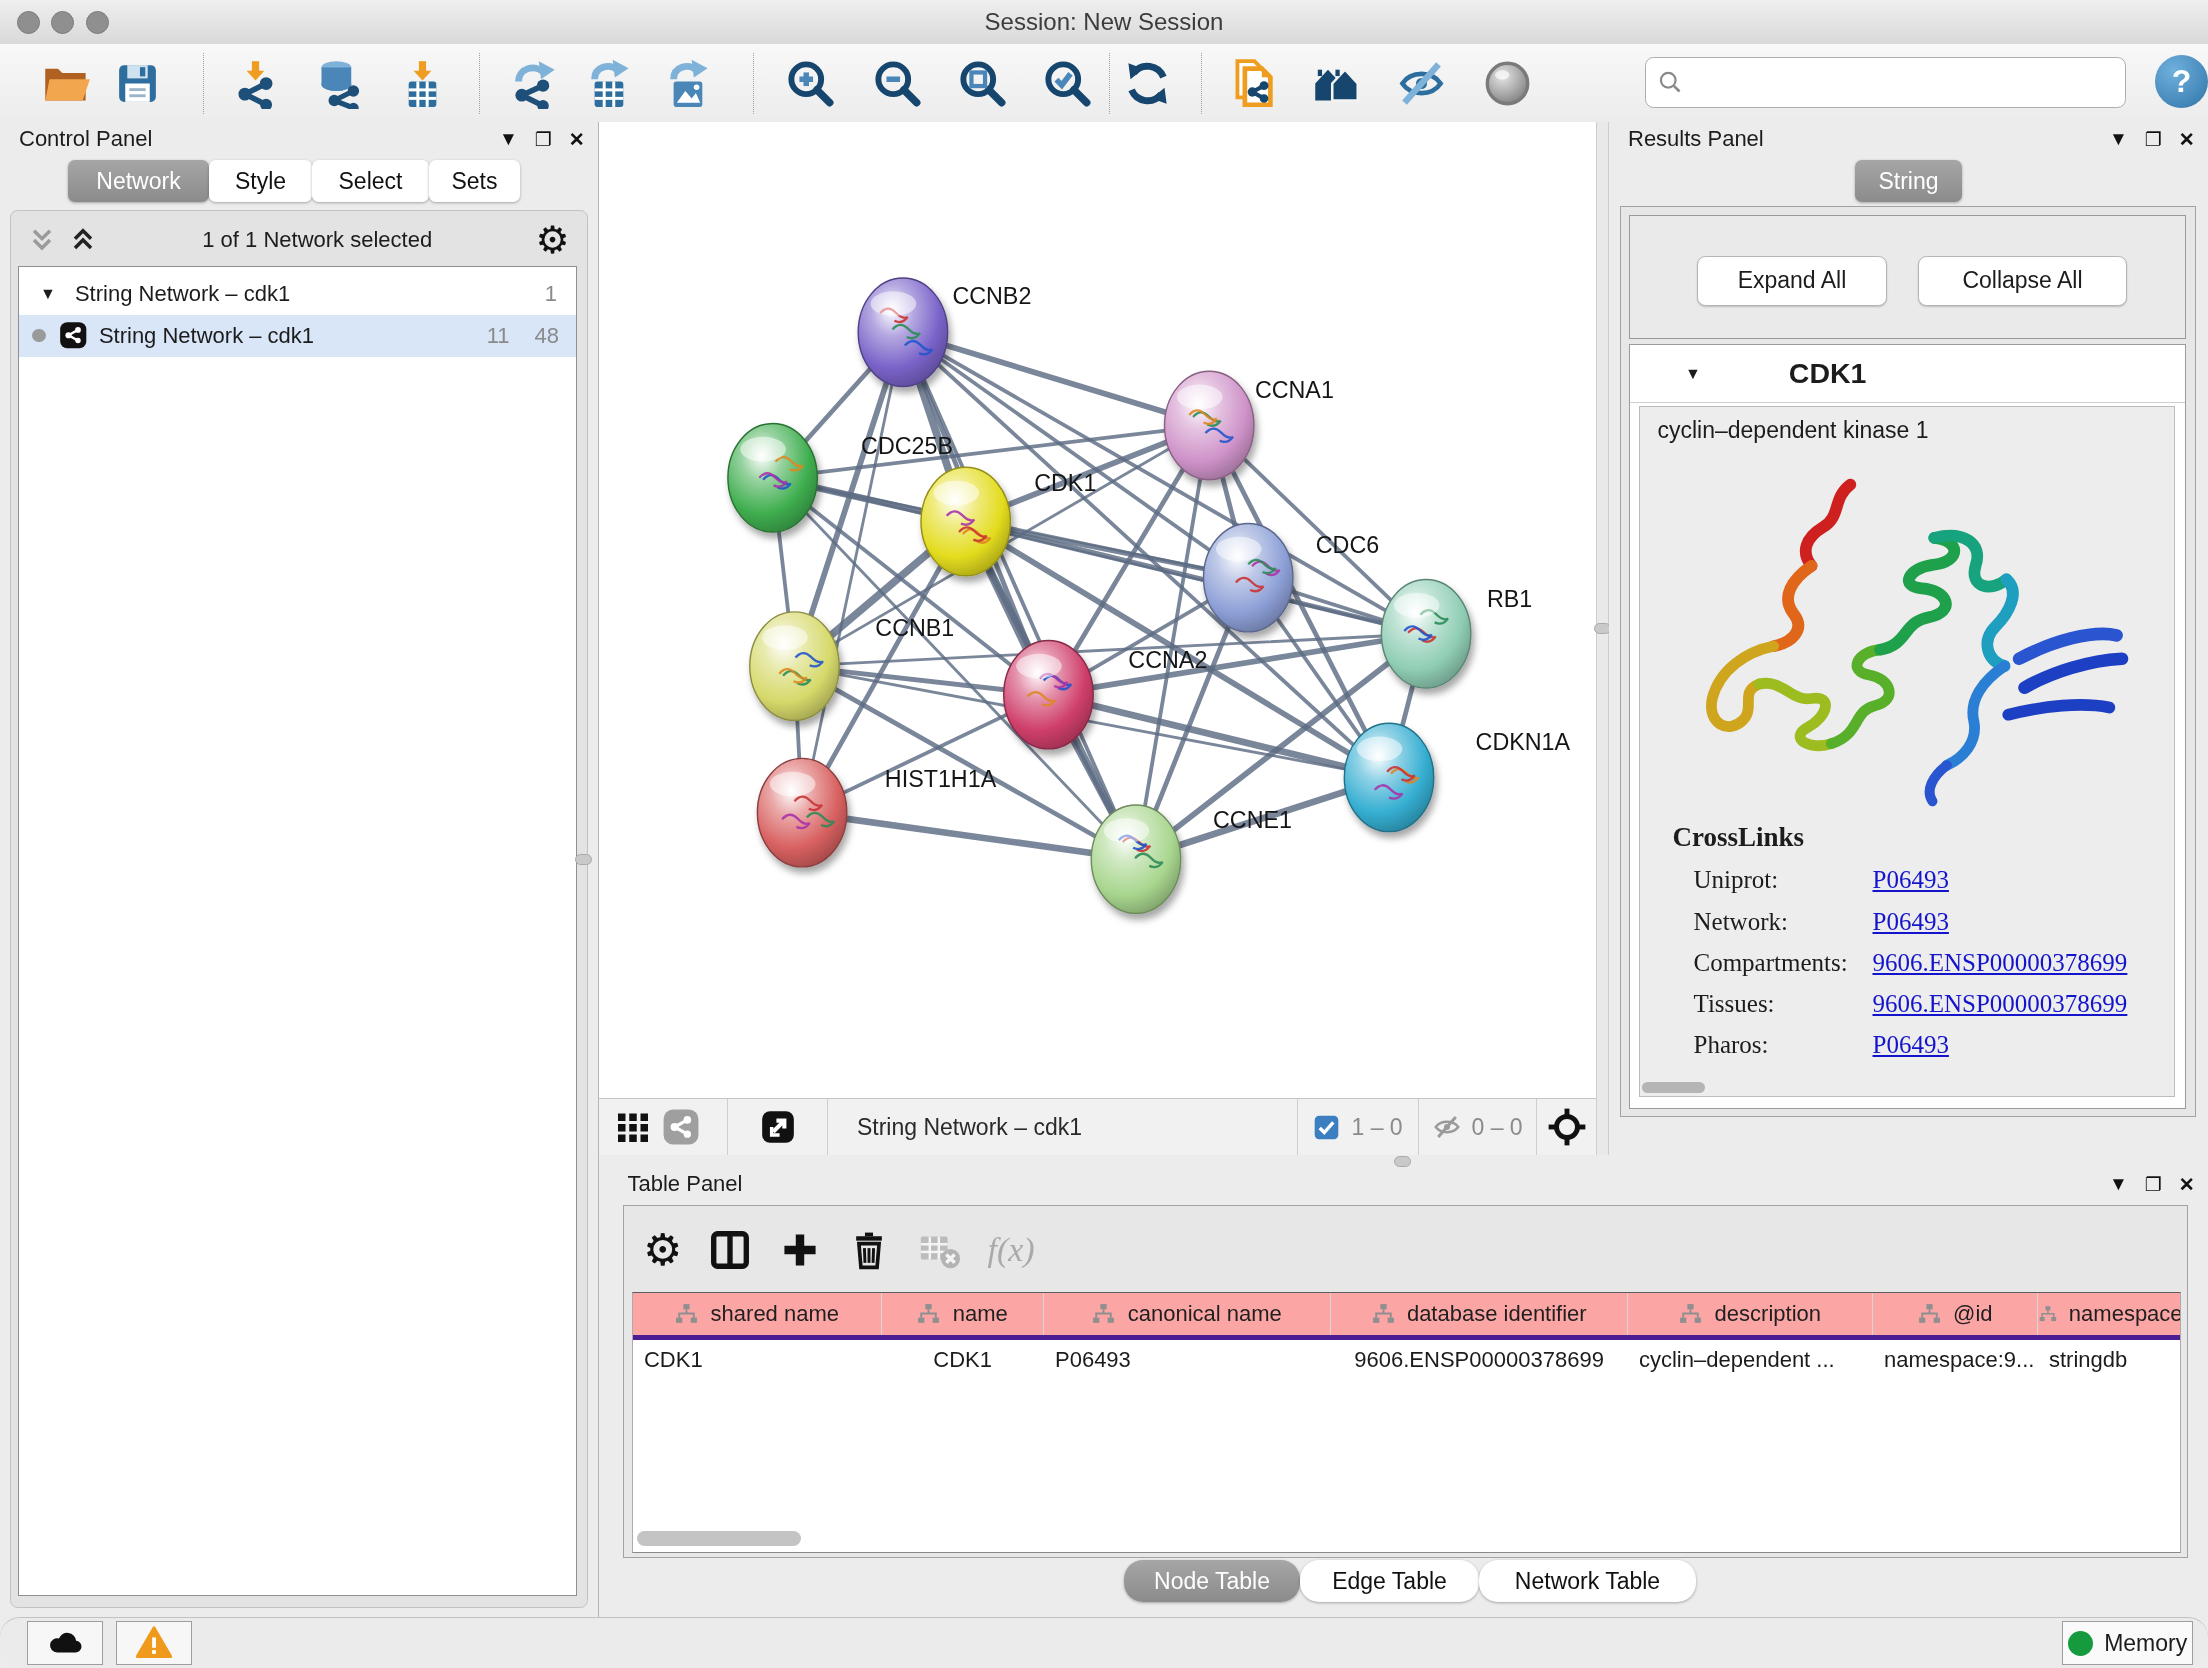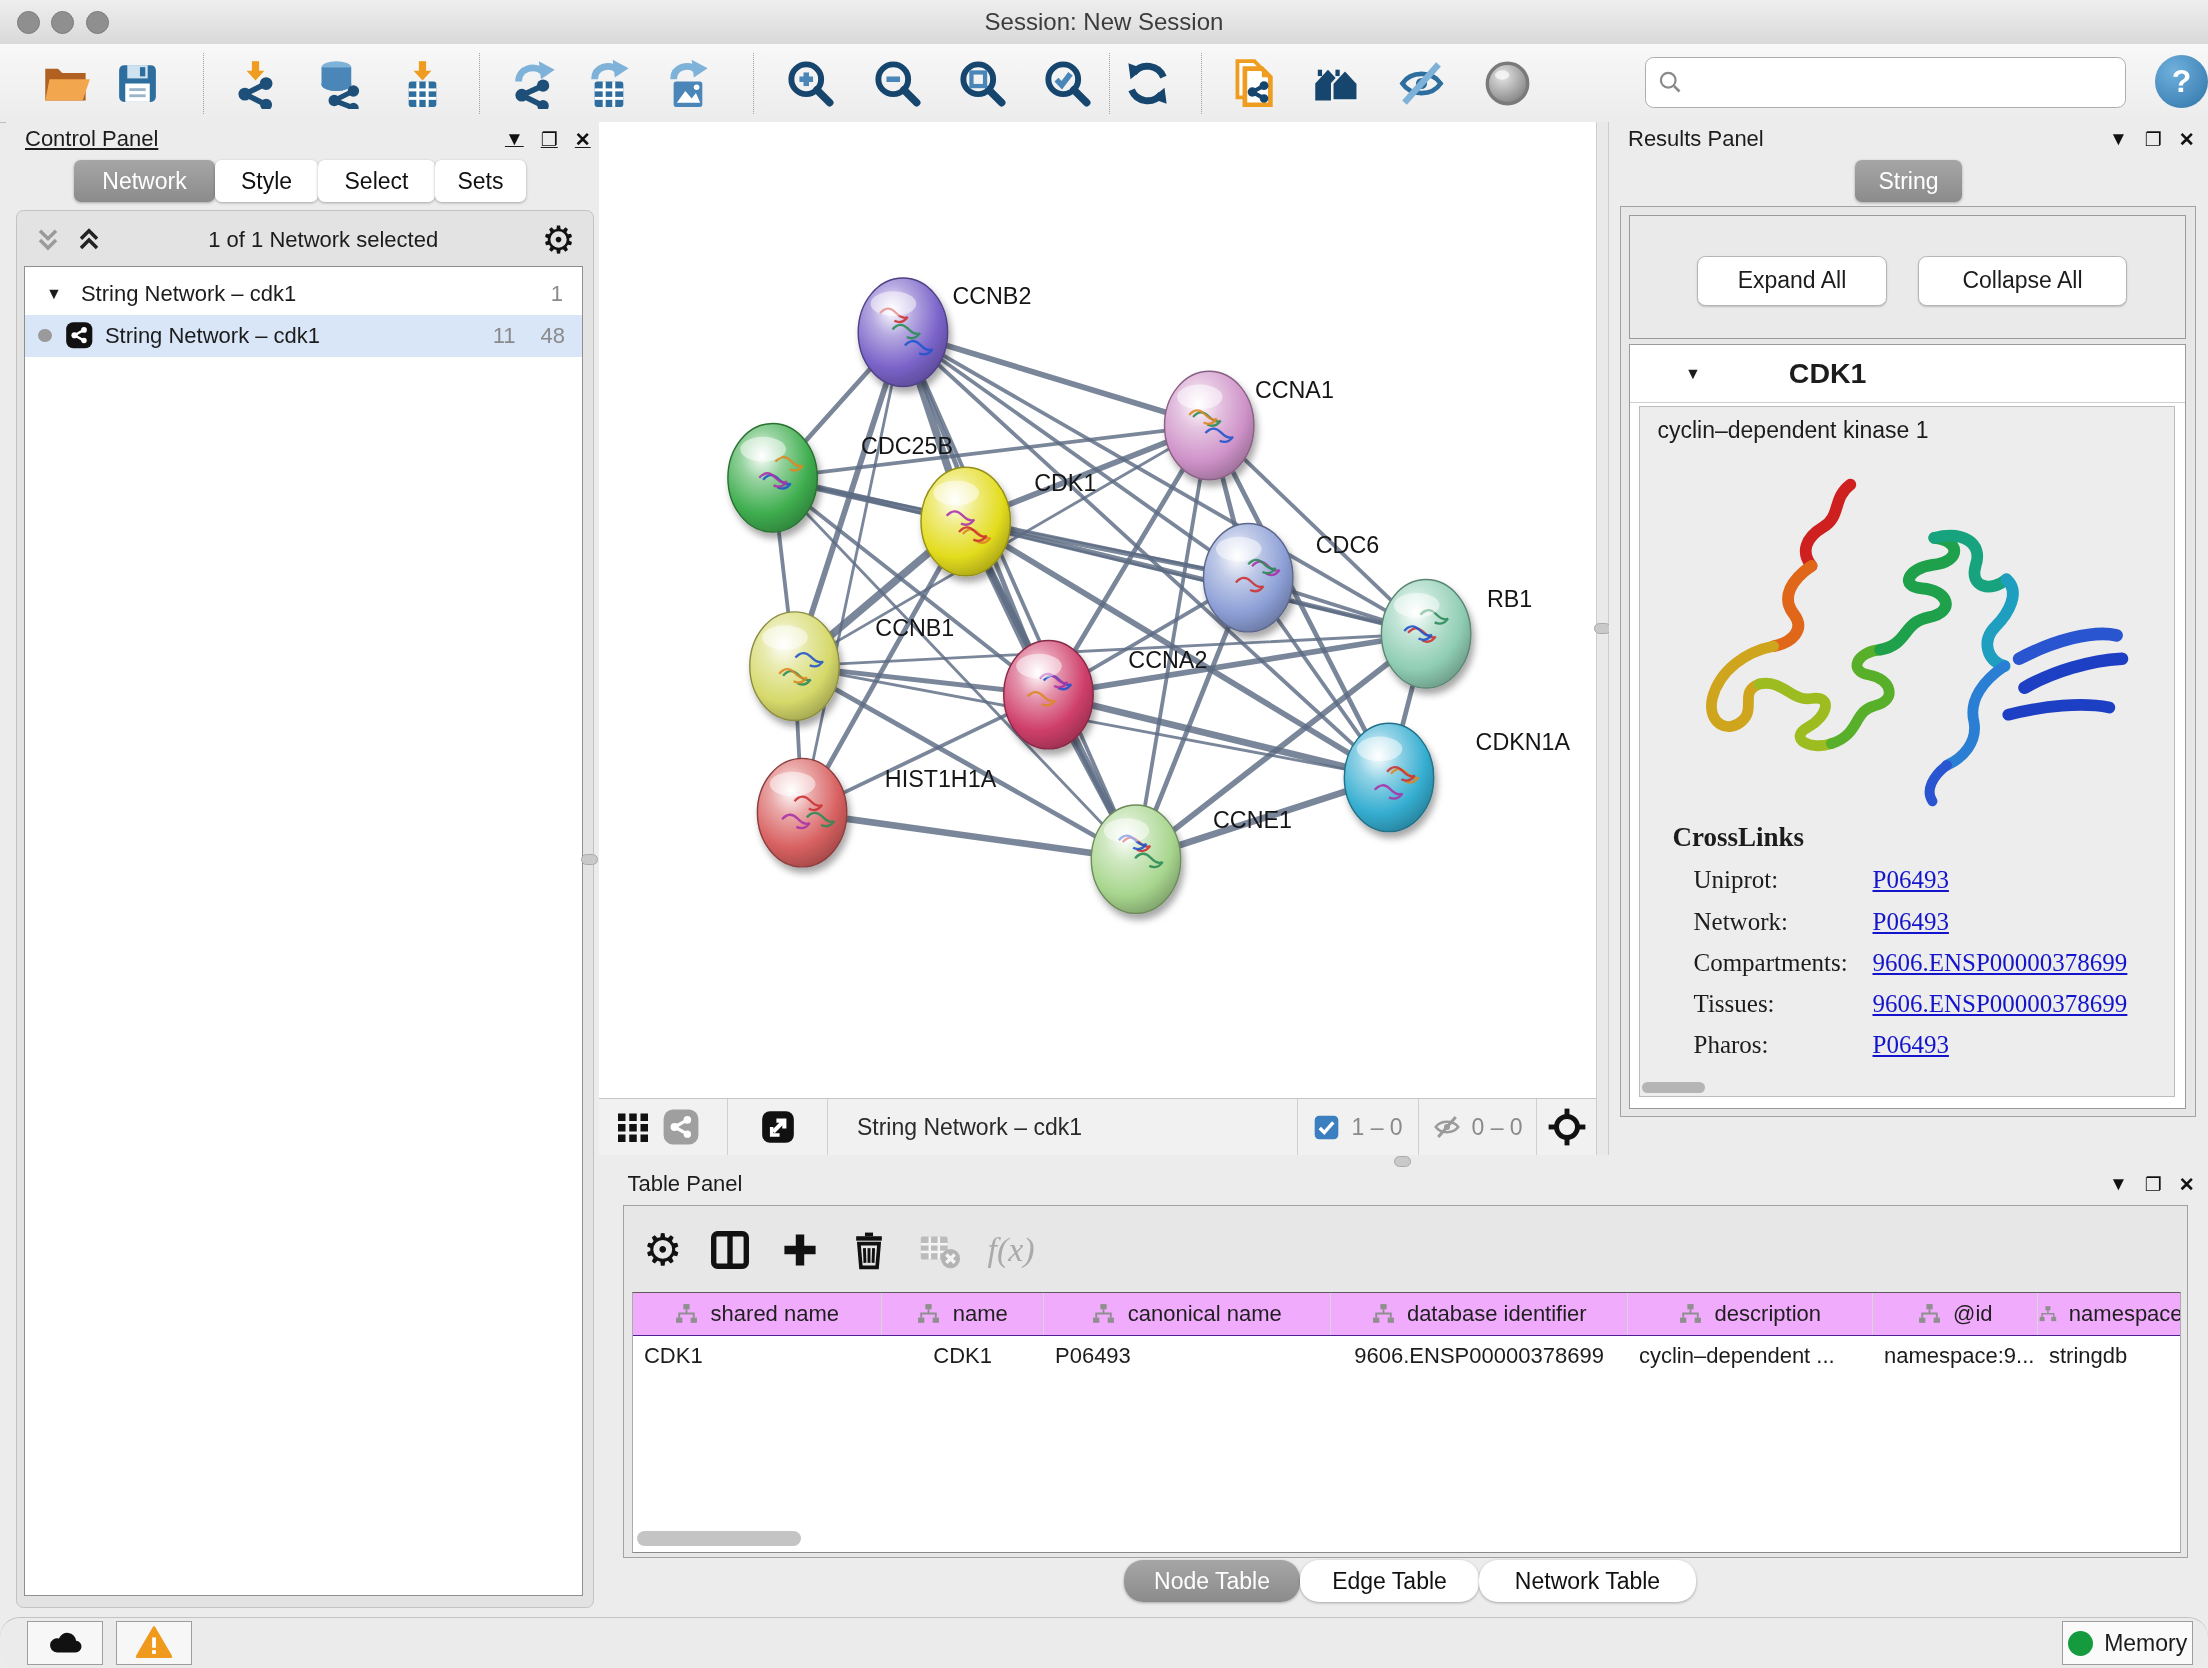--- a/index.html
+++ b/index.html
@@ -16,21 +16,21 @@
   #search-wrap{left:1645px;top:57px;width:481px;height:51px;background:#fff;border:1px solid #adadad;border-radius:8.6px;display:flex;align-items:center;padding-left:11.4px;box-sizing:border-box;}
   #search-input{border:none;outline:none;font-size:23px;flex:1;background:transparent;font-family:"Liberation Sans",sans-serif;}
   #help-btn{left:2155px;top:55px;width:53px;height:53px;border-radius:50%;background:radial-gradient(circle at 35% 30%,#6fb0dd,#2f74a8);color:#fff;font-size:32px;font-weight:bold;text-align:center;line-height:53px;cursor:pointer;}
   
   .panel-head{height:34px;display:flex;align-items:center;font-size:22px;color:#1c1c1c;}
   .win-btns{margin-left:auto;display:flex;align-items:center;gap:17px;padding-right:13.3px;font-size:19px;color:#111;}
   .win-btns span{cursor:pointer;}
   .tab{height:42px;border-radius:6.7px;display:flex;align-items:center;justify-content:center;font-size:23px;cursor:pointer;background:#fff;color:#111;box-shadow:0 1px 2.9px rgba(0,0,0,.3);}
   .tab.sel{background:linear-gradient(#a6a6a6,#8b8b8b);color:#fff;}
   
-  #control-panel{left:6px;top:122px;width:599px;height:1495px;background:#ececec;border-right:1.9px solid #b5b5b5;box-sizing:border-box;text-decoration:underline;}
+  #control-panel{left:0;top:122px;width:599px;height:1495px;background:#ececec;border-right:1.9px solid #b5b5b5;box-sizing:border-box;}
   #cp-tabs{position:absolute;left:68px;top:38px;display:flex;}
   #cp-box{position:absolute;left:9.5px;top:88px;width:576px;height:1396px;background:#e3e3e3;border:1px solid #c2c2c2;border-radius:7.6px;}
   #cp-gear-row{position:absolute;left:0;top:5.7px;width:100%;height:46px;display:flex;align-items:center;}
   #cp-summary{flex:1;text-align:center;font-size:22px;}
   #cp-tree{position:absolute;left:7.6px;top:55px;width:559px;height:1330px;background:#fff;border:1px solid #8f8f8f;box-sizing:border-box;}
   .tree-row{height:42px;display:flex;align-items:center;font-size:22px;}
   .tree-row.sel{background:#d9e6f8;}
   .tree-num{color:#8a8a8a;}
   
   #net-canvas{left:599px;top:122px;width:997px;height:976px;background:#fff;padding-left:48px;}
@@ -58,21 +58,21 @@
   #cl-head{font-size:27px;font-weight:bold;margin-left:32px;}
   .cl-row{display:flex;margin-top:13.3px;font-size:25px;}
   .cl-label{margin-left:53px;width:179px;flex:none;}
   .cl-link{color:#1414cc;text-decoration:underline;cursor:pointer;}
   #rp-scroll{position:absolute;left:1.9px;bottom:2.9px;width:63px;height:11.4px;background:#b5b5b5;border-radius:5.7px;}
   
   #table-panel{left:599px;top:1167px;width:1609px;height:450px;background:#ececec;}
   #tp-box{position:absolute;left:24px;top:38px;width:1565px;height:353px;background:#e7e7e7;border:1px solid #a2a2a2;box-sizing:border-box;}
   #tp-toolbar{position:absolute;left:19px;top:9.5px;height:68px;display:flex;align-items:center;gap:25px;}
   #tp-table{position:absolute;left:7.6px;top:86px;width:1549px;height:261px;background:#fff;border-top:1.9px solid #5d5d5d;border-left:1px solid #ababab;border-right:1px solid #ababab;border-bottom:1.9px solid #8a8a8a;box-sizing:border-box;overflow:hidden;}
-  #tp-header{display:flex;height:42px;background:#f0abfc;border-bottom:1px solid #4c1d95;justify-content:space-between;}
+  #tp-header{display:flex;height:42px;background:#fca5a5;border-bottom:5px solid #4c1d95;justify-content:space-between;}
   .th{display:flex;align-items:center;justify-content:center;gap:11.4px;font-size:22px;color:#1f1f1f;border-right:1px solid #d6d6d6;box-sizing:border-box;flex:none;}
   #tp-row{display:flex;height:40px;}
   .td{display:flex;align-items:center;font-size:22px;box-sizing:border-box;flex:none;padding:0 11.4px;overflow:hidden;white-space:nowrap;}
   #tp-scroll{position:absolute;left:4.8px;bottom:5.7px;width:164px;height:15px;background:#c4c4c4;border-radius:7.6px;}
   #tp-tabs{position:absolute;left:525px;top:393px;display:flex;}
   #tp-tabs .tab{border-radius:19px;}
   
   #statusbar{left:0;top:1617px;width:2208px;height:51px;background:#ebebeb;border-top:1px solid #c2c2c2;display:flex;align-items:center;box-sizing:border-box;border-radius:20px;}
   .sb-btn{width:76px;height:44px;background:#f7f7f7;border:1px solid #9e9e9e;display:flex;align-items:center;justify-content:center;cursor:pointer;box-sizing:border-box;}
   #memory-btn{margin-left:auto;margin-right:15px;width:131px;height:44px;background:#fafafa;border:1px solid #9e9e9e;display:flex;align-items:center;justify-content:center;gap:11.4px;font-size:23px;cursor:pointer;box-sizing:border-box;}

